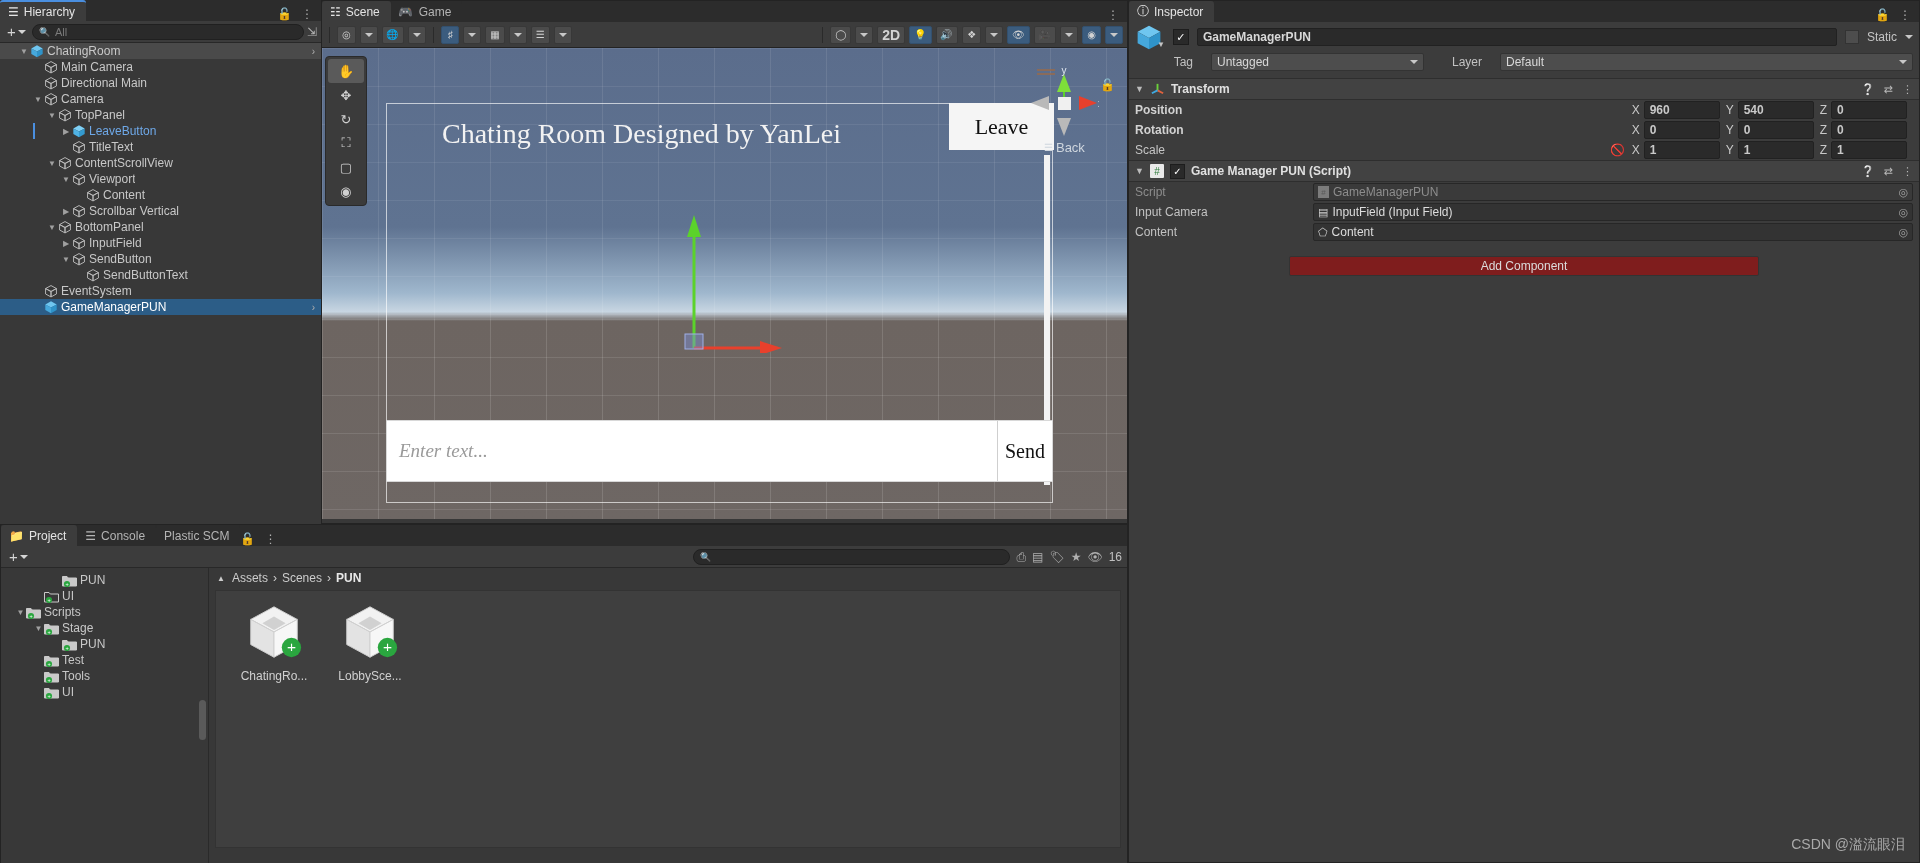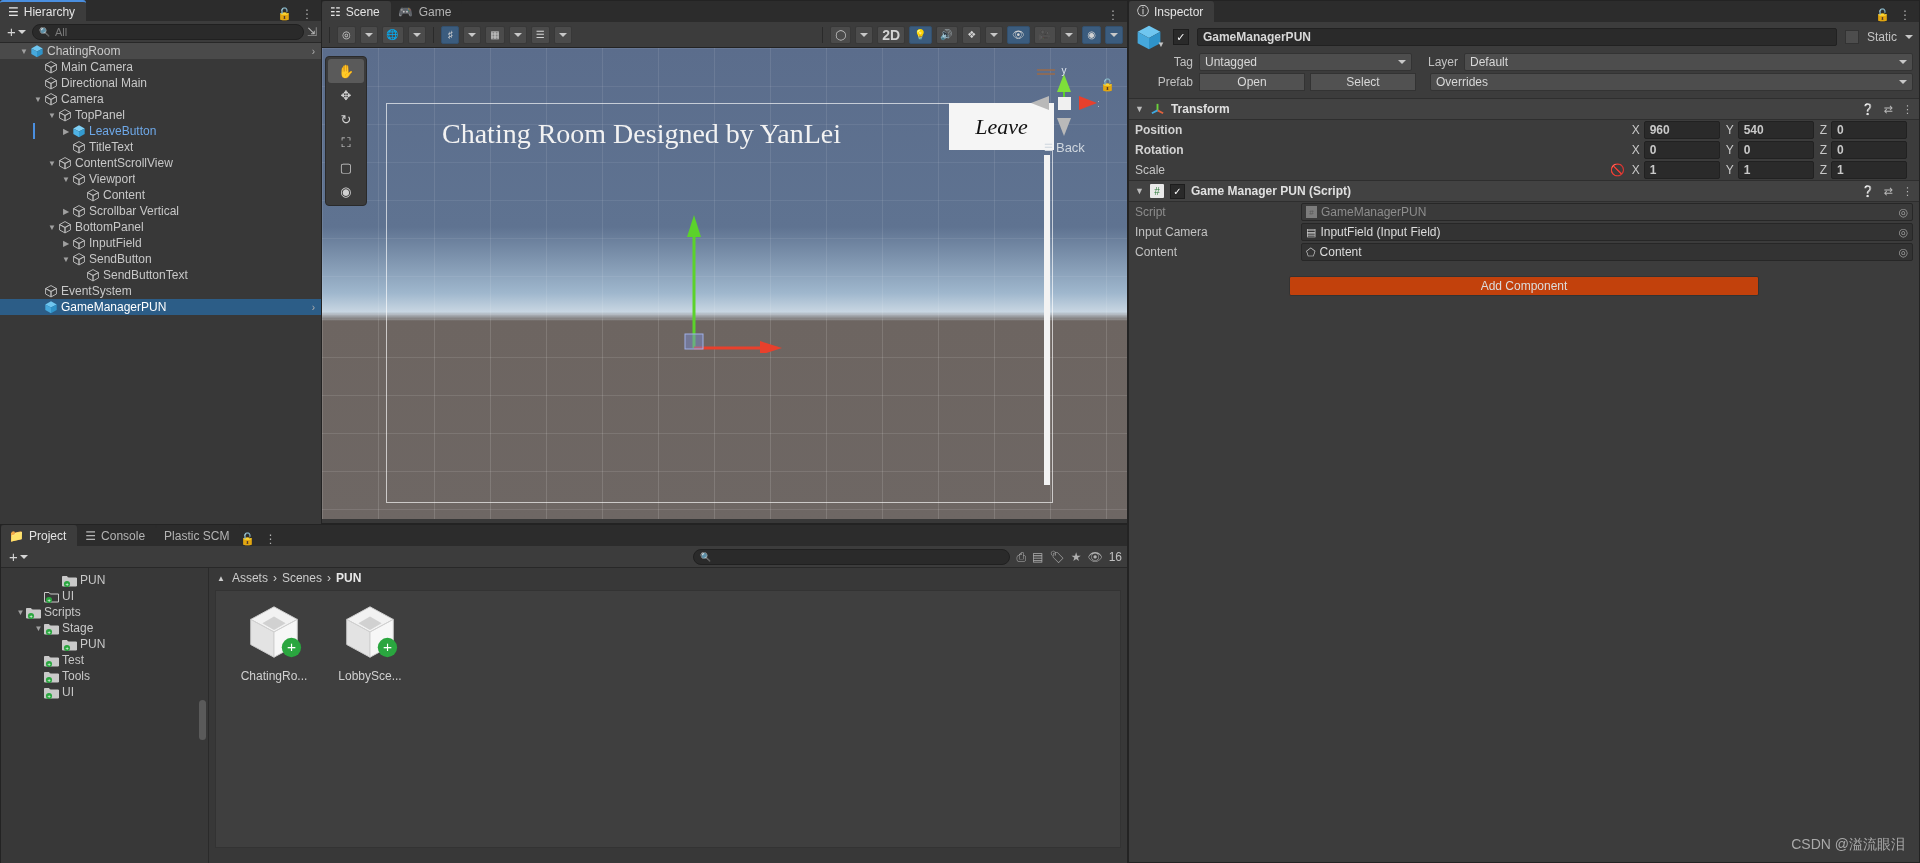--- a/index.html
+++ b/index.html
@@ -57,59 +57,59 @@
         background-image:linear-gradient(to right, rgba(255,255,255,.09) 1px, transparent 1px),
                          linear-gradient(to bottom, rgba(255,255,255,.07) 1px, transparent 1px);
         background-size:56px 38px; }
   .grid-lower{ position:absolute; left:0; right:0; top:57.5%; bottom:0;
         background-image:linear-gradient(to right, rgba(255,255,255,.13) 1px, transparent 1px),
                          linear-gradient(to bottom, rgba(255,255,255,.10) 1px, transparent 1px);
         background-size:56px 38px; }
   .canvas-rect{ position:absolute; left:64px; top:55px; width:667px; height:400px; border:1px solid rgba(255,255,255,.65); }
   .title-text{ position:absolute; left:120px; top:70px; font-size:28px; color:#f2f2f2; font-family:"Liberation Serif", serif;}
   .leave-btn{ position:absolute; left:627px; top:55px; width:105px; height:47px; background:#f5f5f5; color:#111;
-              display:flex; align-items:center; justify-content:center; font-size:22px; font-family:"Liberation Serif", serif;font-style:italic;}
+              display:flex; align-items:center; justify-content:center; font-size:22px; font-family:"Liberation Serif", serif;}
   .back-lbl{ position:absolute; left:722px; top:92px; color:#cfd6de; font-size:13px; display:flex; gap:3px; align-items:center;}
   .scroll-v{ position:absolute; left:722px; top:107px; width:6px; height:330px; background:#f3f3f3; }
   .input-row{ position:absolute; left:64px; top:372px; width:667px; height:62px; background:#fff; border:1px solid #d8d8d8; display:flex;}
   .input-row .ph{ flex:1; display:flex; align-items:center; padding-left:12px; color:#9a9a9a; font-size:19px; font-style:italic; font-family:"Liberation Serif", serif;}
   .send-btn{ width:55px; background:#fff; border-left:1px solid #cfcfcf; display:flex; align-items:center; justify-content:center;
              color:#111; font-size:20px; font-family:"Liberation Serif", serif;}
   .tools-palette{ position:absolute; left:3px; top:8px; width:42px; background:#3b3b3b; border:1px solid #2a2a2a; border-radius:4px; padding:2px;}
   .tp-item{ height:24px; display:flex; align-items:center; justify-content:center; color:#d0d0d0; font-size:13px; border-radius:3px; cursor:pointer;}
   .tp-item.on{ background:#5a5a5a; }
   .gizmo{ position:absolute; right:28px; top:20px; width:70px; height:70px; }
   .lock-ic{ position:absolute; right:12px; top:30px; color:#cfd6de; font-size:12px;}
   .handle{ position:absolute; }
 
   
   #inspector{ left:1128px; top:0; width:792px; height:863px; background:#3c3c3c; }
   .ins-head{ height:30px; display:flex; align-items:center; gap:8px; padding:0 6px; background:#3c3c3c;}
-  .ins-row{ display:flex; align-items:center; height:20px; gap:6px; padding:0 6px; }
+  .ins-row{ display:flex; align-items:center; height:20px; gap:18px; padding:0 6px; }
   .ins-lbl{ color:#c2c2c2; font-size:12px; }
   .field{ background:#2a2a2a; border:1px solid #212121; border-radius:2px; height:18px; display:flex; align-items:center;
           padding:0 5px; color:#d8d8d8; font-size:12px; }
   .dropf{ background:#4d4d4d; border:1px solid #333; border-radius:2px; height:18px; display:flex; align-items:center;
           justify-content:space-between; padding:0 5px; color:#d8d8d8; font-size:12px;}
   .pbtn{ background:#515151; border:1px solid #333; height:18px; display:flex; align-items:center; justify-content:center;
          color:#d8d8d8; font-size:12px; }
   .comp-head{ height:22px; background:#424242; display:flex; align-items:center; gap:6px; padding:0 6px; border-top:1px solid #2e2e2e; border-bottom:1px solid #2e2e2e;}
   .comp-title{ font-weight:bold; color:#e0e0e0; font-size:12px; }
   .comp-icons{ margin-left:auto; display:flex; gap:9px; align-items:center; color:#b8b8b8; font-size:11px;}
   .vec-row{ display:flex; align-items:center; height:20px; padding:0 6px; gap:0; }
   .vec-name{ width:160px; color:#d2d2d2; font-weight:bold; font-size:12px;}
   .vec-name.dim{ font-weight:normal; color:#c6c6c6;}
   .axis{ display:flex; align-items:center; gap:4px; margin-right:6px;}
   .axis span{ color:#c9c9c9; font-size:12px;}
   .axis .field{ width:76px; font-weight:bold;}
   .objfield{ flex:1; background:#333; border:1px solid #272727; border-radius:2px; height:18px;
              display:flex; align-items:center; padding:0 4px; gap:4px; color:#ddd; font-size:12px;}
   .objfield.disabled{ color:#8d8d8d; background:#3a3a3a;}
   .objfield .target{ margin-left:auto; color:#a8a8a8; font-size:11px;}
-  .addcomp{ width:470px; height:20px; margin:14px auto 0; background:#c2410c; border:1px solid #333; border-radius:2px;
+  .addcomp{ width:470px; height:20px; margin:14px auto 0; background:#7f1d1d; border:1px solid #333; border-radius:2px;
             display:flex; align-items:center; justify-content:center; color:#dcdcdc; font-size:12px;}
   .minicube{ width:28px;height:28px; }
 
   
   #project{ left:0; top:524px; width:1128px; height:339px; background:#383838; }
   .pj-tabbar{ height:21px; background:#2c2c2c; display:flex; align-items:flex-end; }
   .pj-tool{ height:22px; background:#3c3c3c; display:flex; align-items:center; padding:0 5px; gap:6px; border-bottom:1px solid #282828;}
   .pj-search{ flex:1; height:16px; background:#2a2a2a; border:1px solid #202020; border-radius:8px; display:flex; align-items:center; padding:0 7px; color:#7b7b7b;}
   .pj-body{ display:flex; height:296px; }
   .pj-left{ width:208px; background:#383838; border-right:1px solid #2a2a2a; position:relative; overflow:hidden;}
@@ -402,20 +402,24 @@
 
       <div class="canvas-rect"></div>
       <div class="title-text">Chating Room Designed by YanLei</div>
       <div class="leave-btn">Leave</div>
       <div class="back-lbl">
         <span style="font-size:10px">☰</span>
         <span>Back</span>
       </div>
       <div class="scroll-v"></div>
 
+      <div class="input-row">
+        <div class="ph">Enter text...</div>
+        <div class="send-btn">Send</div>
+      </div>
 
       <svg class="handle" style="left:330px; top:155px;" width="130" height="150" viewBox="0 0 130 150">
         <line x1="42" y1="145" x2="42" y2="30" stroke="#5bd22b" stroke-width="3"></line>
         <polygon points="42,12 35,34 49,34" fill="#5bd22b"></polygon>
         <line x1="42" y1="145" x2="115" y2="145" stroke="#e8402c" stroke-width="3"></line>
         <polygon points="130,145 108,138 108,152" fill="#e8402c"></polygon>
         <rect x="33" y="131" width="18" height="15" fill="#7b8fd6" fill-opacity="0.45" stroke="#9fb0e8"></rect>
       </svg>
 
       <div class="tools-palette">
@@ -476,29 +480,20 @@
         <span>Untagged</span>
           <i class="caret"></i>
       </div>
       <span class="ins-lbl" style="margin-left:10px">Layer</span>
       <div class="dropf" style="flex:1">
         <span>Default</span>
           <i class="caret"></i>
       </div>
     </div>
 
-    <div class="ins-row">
-      <span class="ins-lbl" style="width:58px;text-align:right;">Prefab</span>
-      <div class="pbtn" style="width:106px">Open</div>
-      <div class="pbtn" style="width:106px;margin-left:-1px">Select</div>
-      <div class="dropf" style="flex:1;margin-left:8px">
-        <span>Overrides</span>
-          <i class="caret"></i>
-      </div>
-    </div>
 
     <div class="comp-head" style="margin-top:6px">
       <span style="font-size:9px;color:#bbb">▼</span>
       <svg width="15" height="15" viewBox="0 0 16 16">
         <line x1="8" y1="9" x2="8" y2="2" stroke="#6bd13a" stroke-width="2"></line>
         <line x1="8" y1="9" x2="14" y2="12" stroke="#e0623e" stroke-width="2"></line>
         <line x1="8" y1="9" x2="2" y2="12" stroke="#3fa9e0" stroke-width="2"></line>
       </svg>
       <span class="comp-title">Transform</span>
       <span class="comp-icons">

